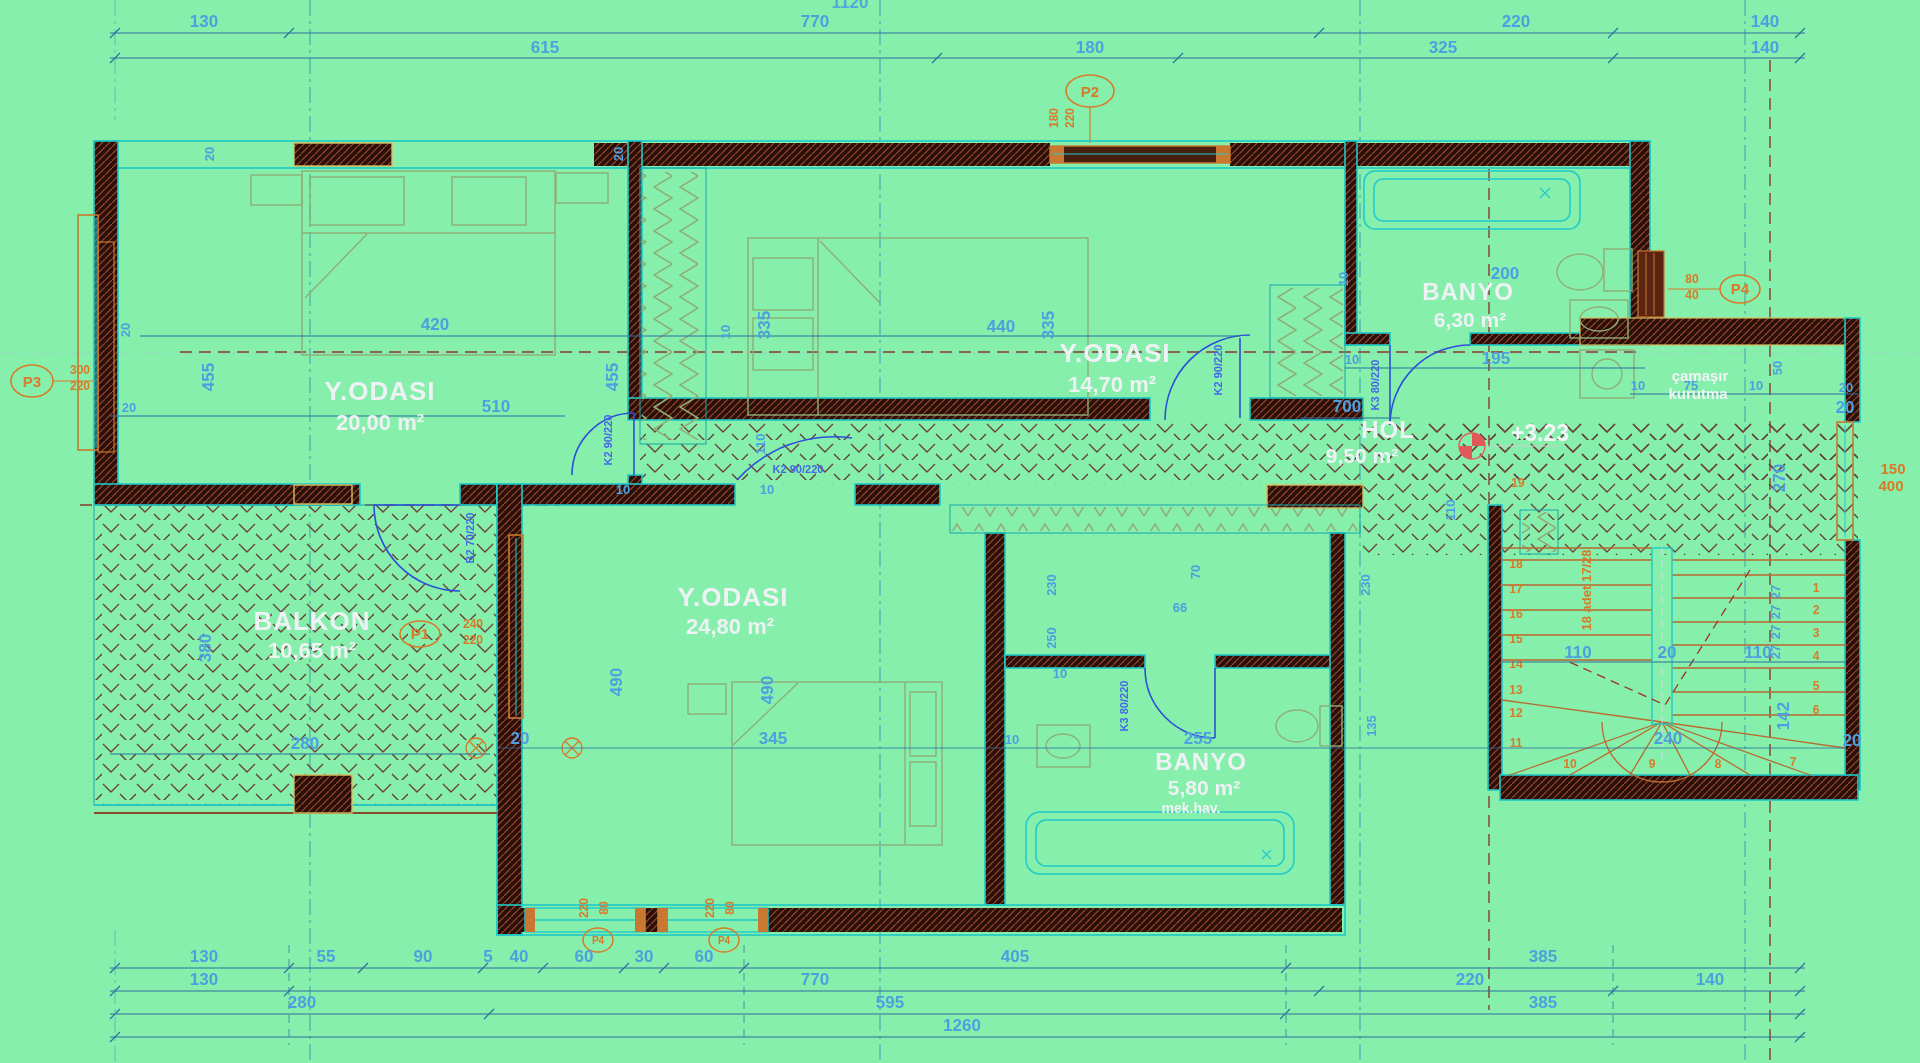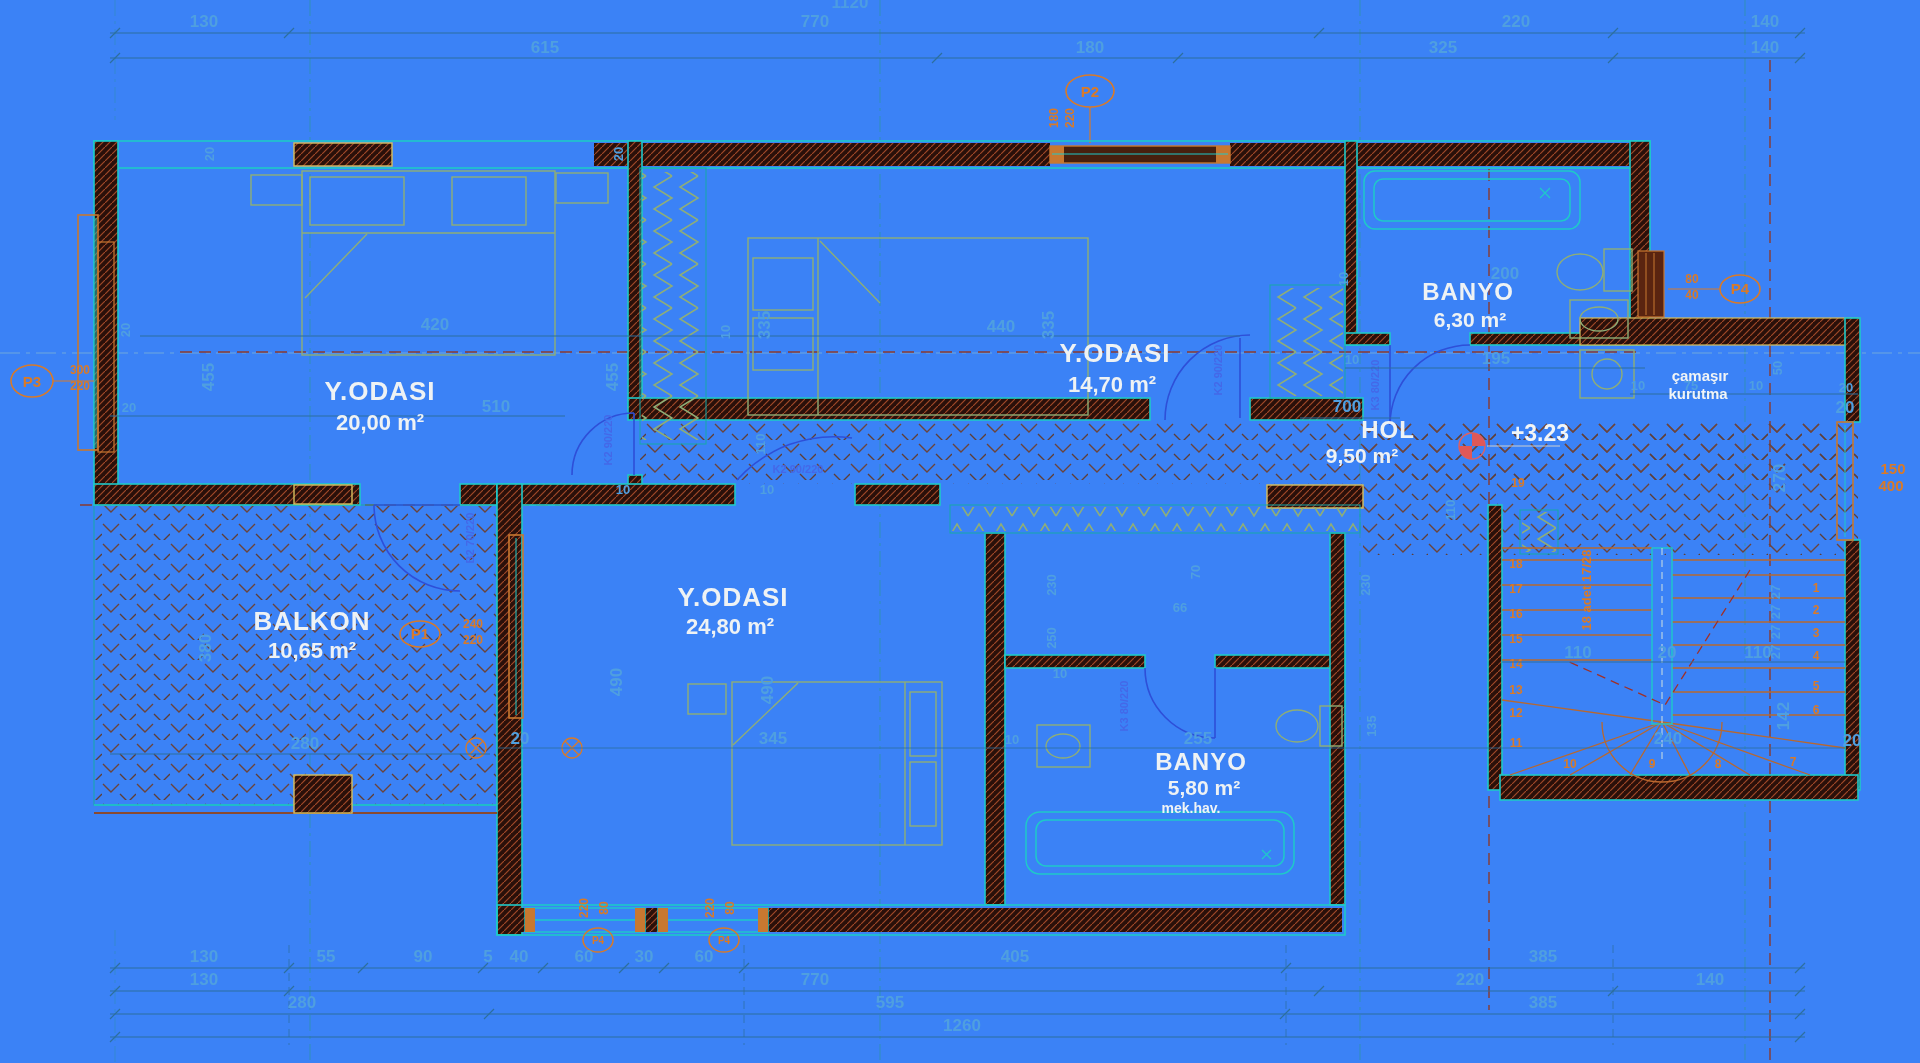--- a/index.html
+++ b/index.html
@@ -1,16 +1,16 @@
 <!DOCTYPE html>
 <html><head>
 <meta charset="utf-8">
 <style>
   html,body{margin:0;padding:0;background:#000;}
-  .canvas{position:relative;width:1920px;height:1063px;background:#3b82f6;overflow:hidden;
+  .canvas{position:relative;width:1920px;height:1063px;background:#86efac;overflow:hidden;
           font-family:"Liberation Sans", sans-serif;}
   svg{position:absolute;left:0;top:0;}
   text{font-family:"Liberation Sans", sans-serif;}
   .dim{fill:#4f9fe0;font-size:17px;font-weight:bold;}
   .dimS{fill:#4f9fe0;font-size:13px;font-weight:bold;}
   .room{fill:#eef2f4;font-size:26px;font-weight:bold;letter-spacing:1px;}
   .area{fill:#eef2f4;font-size:22px;font-weight:bold;}
   .wsm{fill:#f0f4f6;font-size:15px;font-weight:bold;}
   .org{fill:#d97a28;font-size:15px;font-weight:bold;}
   .orgS{fill:#d97a28;font-size:12px;font-weight:bold;}

